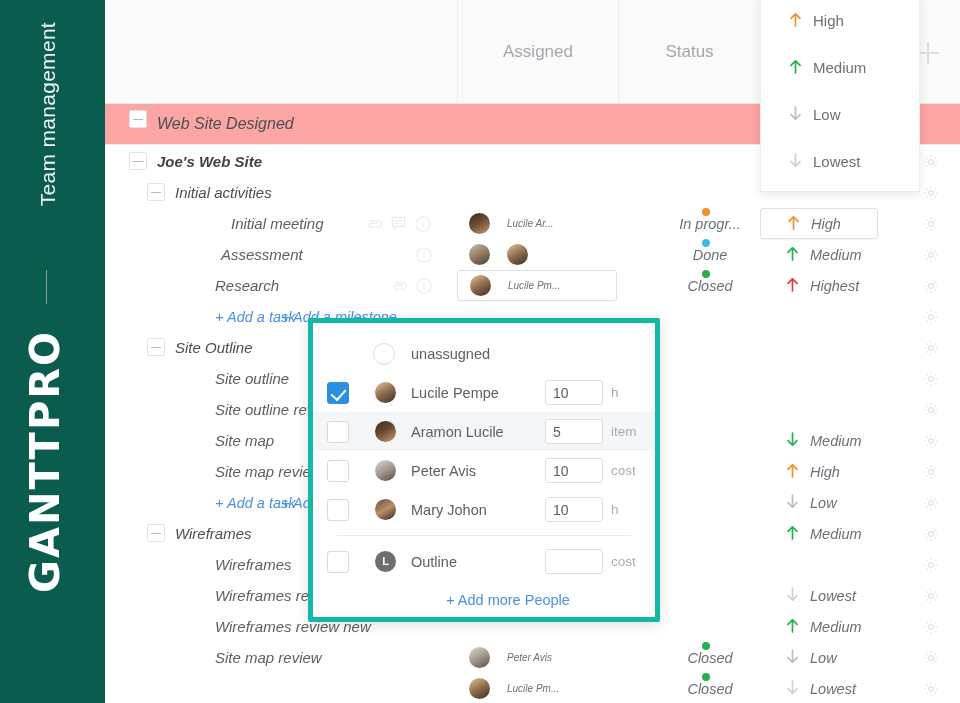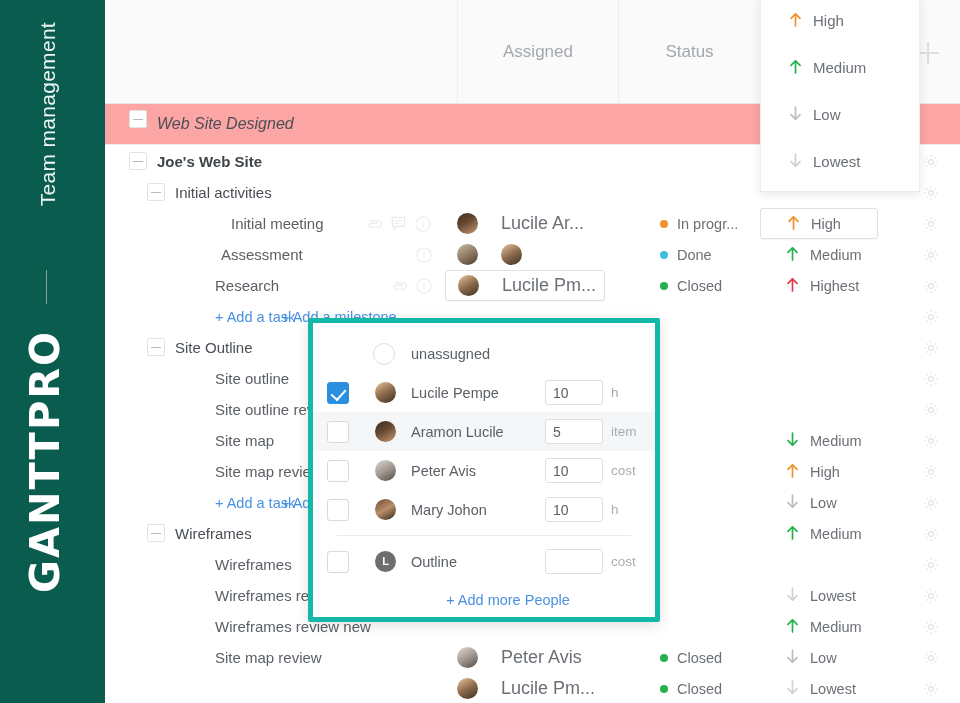--- a/index.html
+++ b/index.html
@@ -90,21 +90,21 @@
     border-bottom: 1px solid #ededed;
     background: #fca5a5;
   }
   .project-row .ptitle {
     position: absolute; left: 52px; top: 11px;
     font-size: 16px; font-style: italic;
     color: #4a4f55;
   }
 
   
-  .rows { position: absolute; left: 0; top: 146px; width: 724px; }
+  .rows { position: absolute; left: 0; top: 146px; width: 724px; font-style: italic; }
   .row {
     position: relative;
     height: 31px;
     width: 855px;
   }
   .cell-name {
     position: absolute; left: 0; top: 0; height: 31px;
     display: flex; align-items: center;
     font-size: 15px; color: #5b6066;
     white-space: nowrap;
@@ -127,27 +127,27 @@
 
   
   .rowicons {
     position: absolute; top: 0; height: 31px;
     display: flex; align-items: center; gap: 9px;
   }
   .ico { opacity: .55; }
 
   
   .cell-assigned {
-    position: absolute; left: 340px; top: 0;
+    position: absolute; left: 352px; top: 0;
     width: 160px; height: 31px;
     display: flex; align-items: center;
     padding-left: 12px;
-    font-size: 18px; color: #6b7076;
+    font-size: 10px; color: #6b7076;
     white-space: nowrap;
-    gap: 23px;
+    gap: 17px;
   }
   .cell-assigned.active {
     background: #fff;
     border: 1px solid #e0e0e0;
     border-radius: 3px;
     height: 31px;
     box-shadow: 0 1px 2px rgba(0,0,0,0.04);
   }
   .av {
     width: 21px; height: 21px; border-radius: 50%;
@@ -168,20 +168,21 @@
   }
 
   
   .cell-status {
     position: absolute; left: 513px; top: 0;
     width: 142px; height: 31px;
     display: flex; align-items: center;
     padding-left: 42px;
     font-size: 14.5px; color: #6b7076;
     white-space: nowrap;
+    flex-direction: column;
   }
   .dot {
     width: 8px; height: 8px; border-radius: 50%;
     margin-right: 9px; flex: 0 0 8px;
   }
 
   
   .cell-priority {
     position: absolute; left: 655px; top: 0;
     width: 140px; height: 31px;

